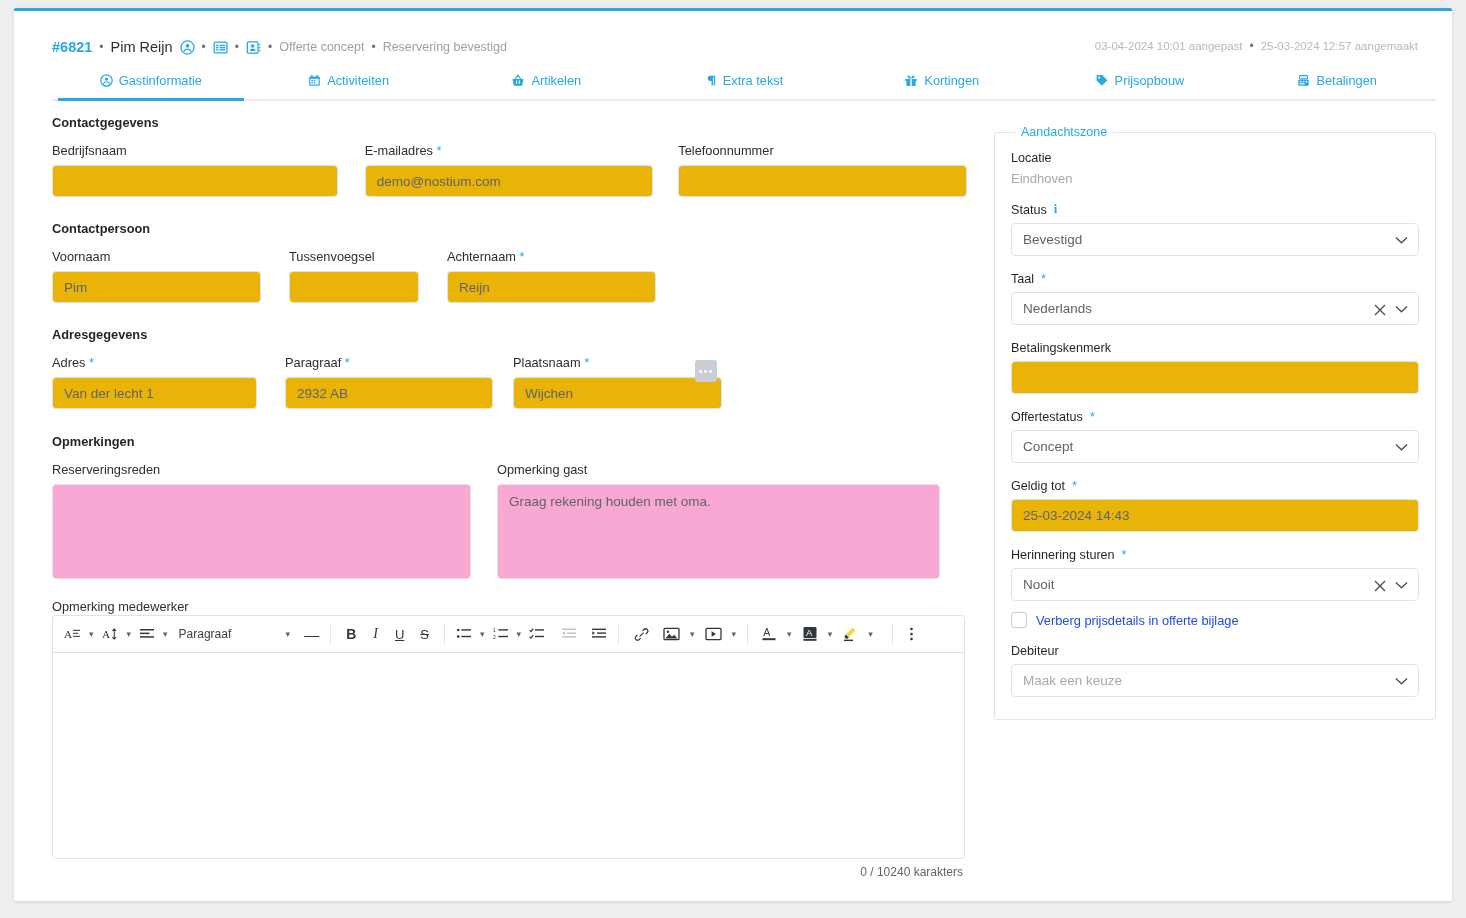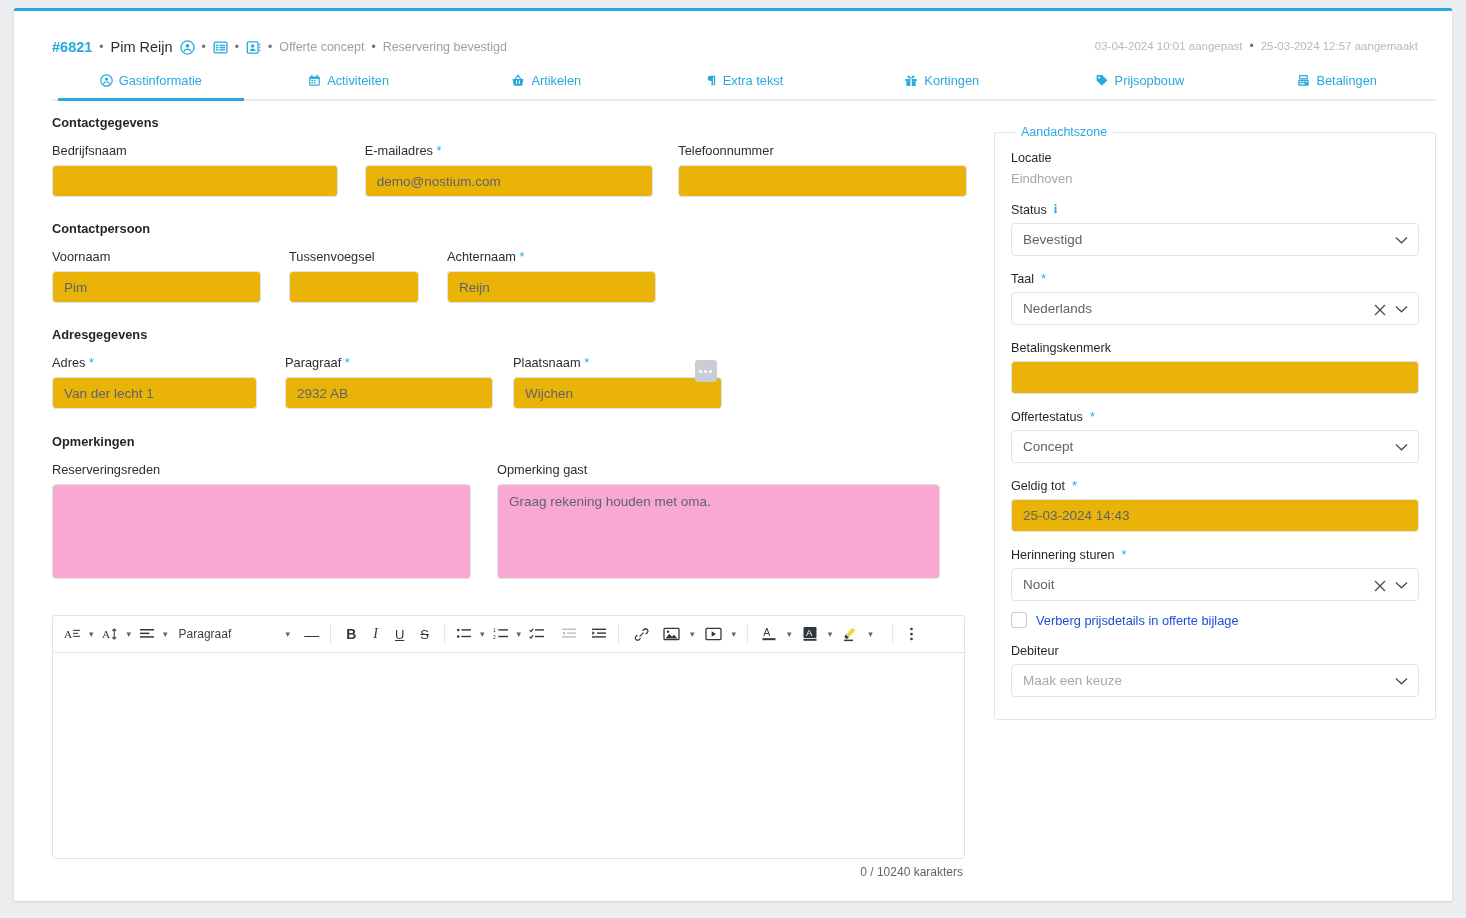--- a/index.html
+++ b/index.html
@@ -313,20 +313,23 @@
       <div class="fld" style="width:419px;">
         <span class="lbl">Reserveringsreden</span>
         <textarea class="ta" style="height: 95px;"></textarea>
       </div>
       <div class="fld" style="width:443px; margin-left:26px;">
         <span class="lbl">Opmerking gast</span>
         <textarea class="ta" style="height: 95px;">Graag rekening houden met oma.</textarea>
       </div>
     </div>
 
+    <div style="margin-top:20px;">
+      <span class="lbl">Opmerking medewerker</span>
+    </div>
   </div>
 
   <div class="editor-wrap">
     <div class="etb">
 
       <span class="tb-item">
         <svg width="17" height="15" viewBox="0 0 18 16">
             <text x="0" y="12" font-family="Liberation Serif, serif" font-size="12" fill="#32373c">A</text>
             <rect x="9.5" y="3" width="7.5" height="1.1" fill="#32373c"></rect>
             <rect x="9.5" y="6.2" width="5.5" height="1.1" fill="#32373c"></rect>

